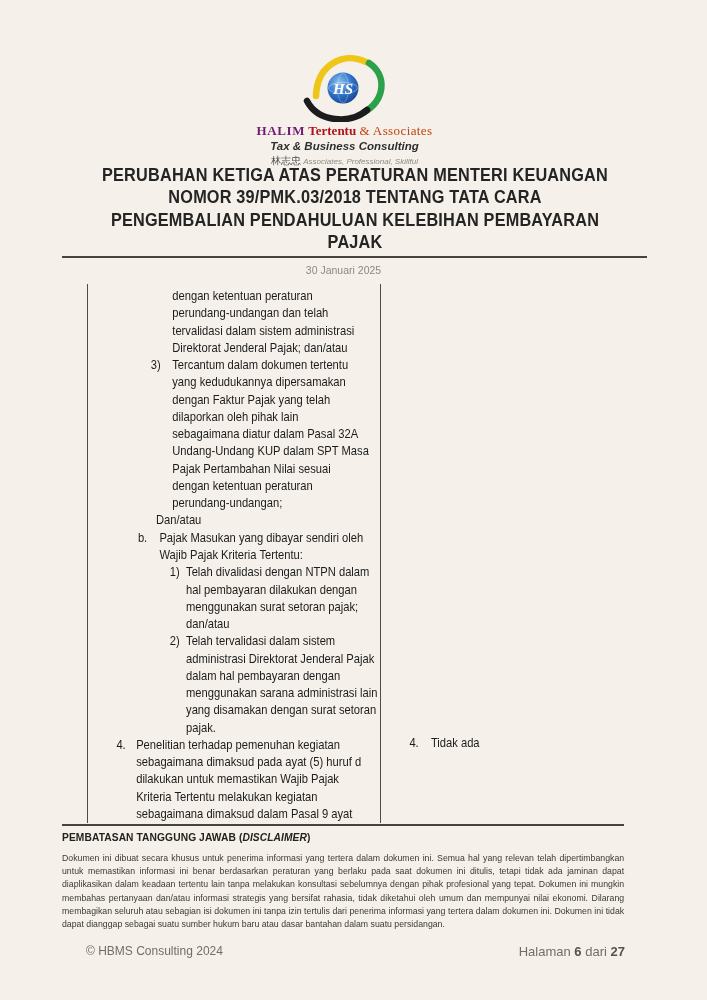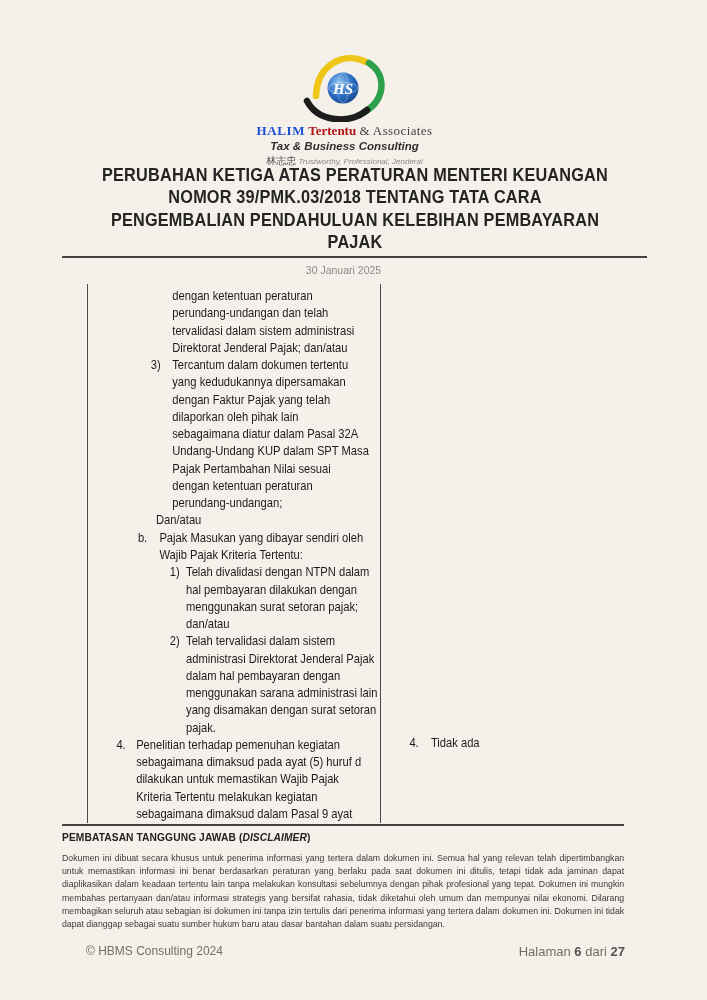--- a/index.html
+++ b/index.html
@@ -6,23 +6,23 @@
   body{
     width:707px;height:1000px;position:relative;overflow:hidden;
     background:#f5f1ea;color:#1c1c1c;
     font-family:"Liberation Sans",sans-serif;
   }
 
   
   .logo{position:absolute;top:50px;left:-9px;right:9px;text-align:center}
   .logo svg{display:block;margin:0 auto}
   .logo-name{font-family:"Liberation Serif",serif;font-size:13px;margin-top:1px;white-space:nowrap}
-  .halim{color:#1d4ed8;font-weight:bold;letter-spacing:.6px}
+  .halim{color:#701a75;font-weight:bold;letter-spacing:.6px}
   .santoso{color:#b01218;font-weight:bold}
-  .assoc{color:#404040;letter-spacing:.4px}
+  .assoc{color:#c2410c;letter-spacing:.4px}
   .logo-sub{font-size:11.5px;font-weight:bold;font-style:italic;color:#2e2e2e;margin-top:1px}
   .logo-tag{font-size:8px;color:#8b8a85;font-style:italic;margin-top:2px}
   .cjk{color:#4a4a4a;font-style:normal;font-size:10px}
 
   
   .title{
     position:absolute;top:164px;left:40px;width:630px;
     transform:scaleX(.93);transform-origin:50% 0;
     text-align:center;font-weight:bold;font-size:17.5px;line-height:22.3px;
     color:#242424;letter-spacing:.2px;
@@ -91,21 +91,21 @@
     <text x="40" y="43.5" text-anchor="middle" font-family="Liberation Serif, serif" font-weight="bold" font-style="italic" font-size="15" fill="#ffffff">HS</text>
   </svg>
   <div class="logo-name">
     <span class="halim">HALIM</span>
     <span class="santoso">Tertentu</span>
     <span class="assoc">&amp; Associates</span>
   </div>
   <div class="logo-sub">Tax &amp; Business Consulting</div>
   <div class="logo-tag">
     <span class="cjk">林志忠</span>
-    <span>Trustworthy, Professional, Jenderal</span>
+    <span>Associates, Professional, Skillful</span>
   </div>
 </div>
 
 <div class="title">
   <div>PERUBAHAN KETIGA ATAS PERATURAN MENTERI KEUANGAN</div>
   <div>NOMOR 39/PMK.03/2018 TENTANG TATA CARA</div>
   <div>PENGEMBALIAN PENDAHULUAN KELEBIHAN PEMBAYARAN</div>
   <div>PAJAK</div>
 </div>
 <div class="rule1"></div>

